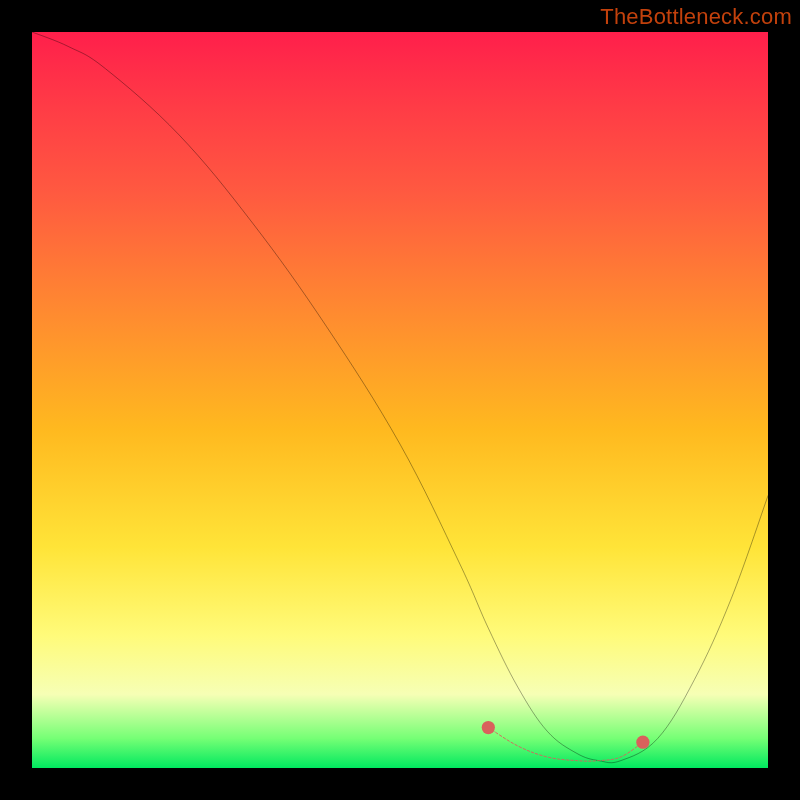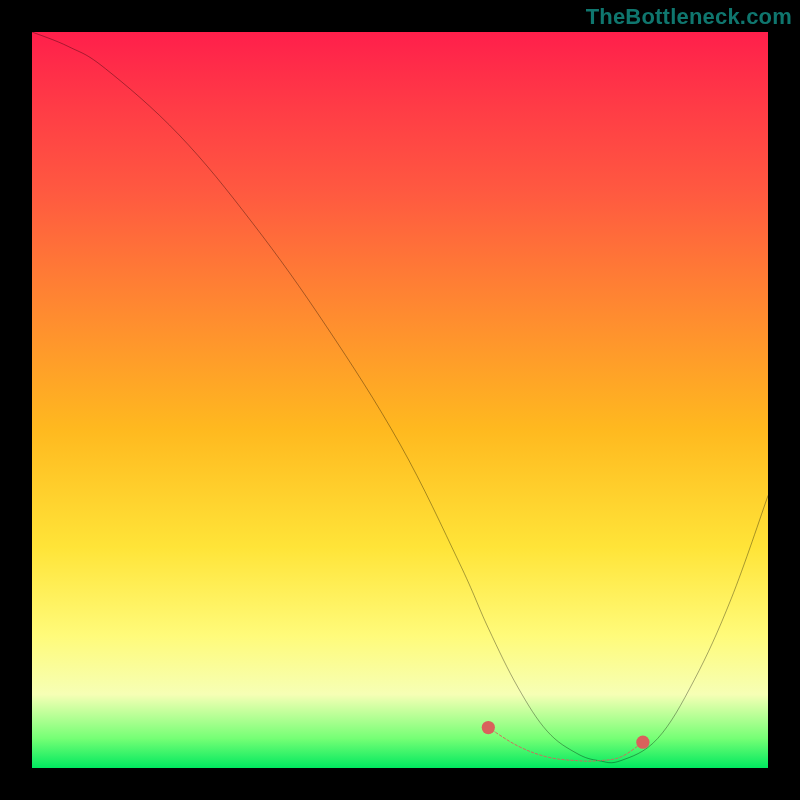--- a/index.html
+++ b/index.html
@@ -14,23 +14,23 @@
   .frame {
     position: relative;
     width: 800px;
     height: 800px;
     background: #000;
   }
   .watermark {
     position: absolute;
     top: 4px;
     right: 8px;
-    color: #0f766e;
+    color: #c2410c;
     font-size: 22px;
-    font-weight: 700;
+    font-weight: 400;
     letter-spacing: 0.2px;
     z-index: 20;
   }
   .plot {
     position: absolute;
     left: 32px;
     top: 32px;
     width: 736px;
     height: 736px;
     overflow: hidden;

